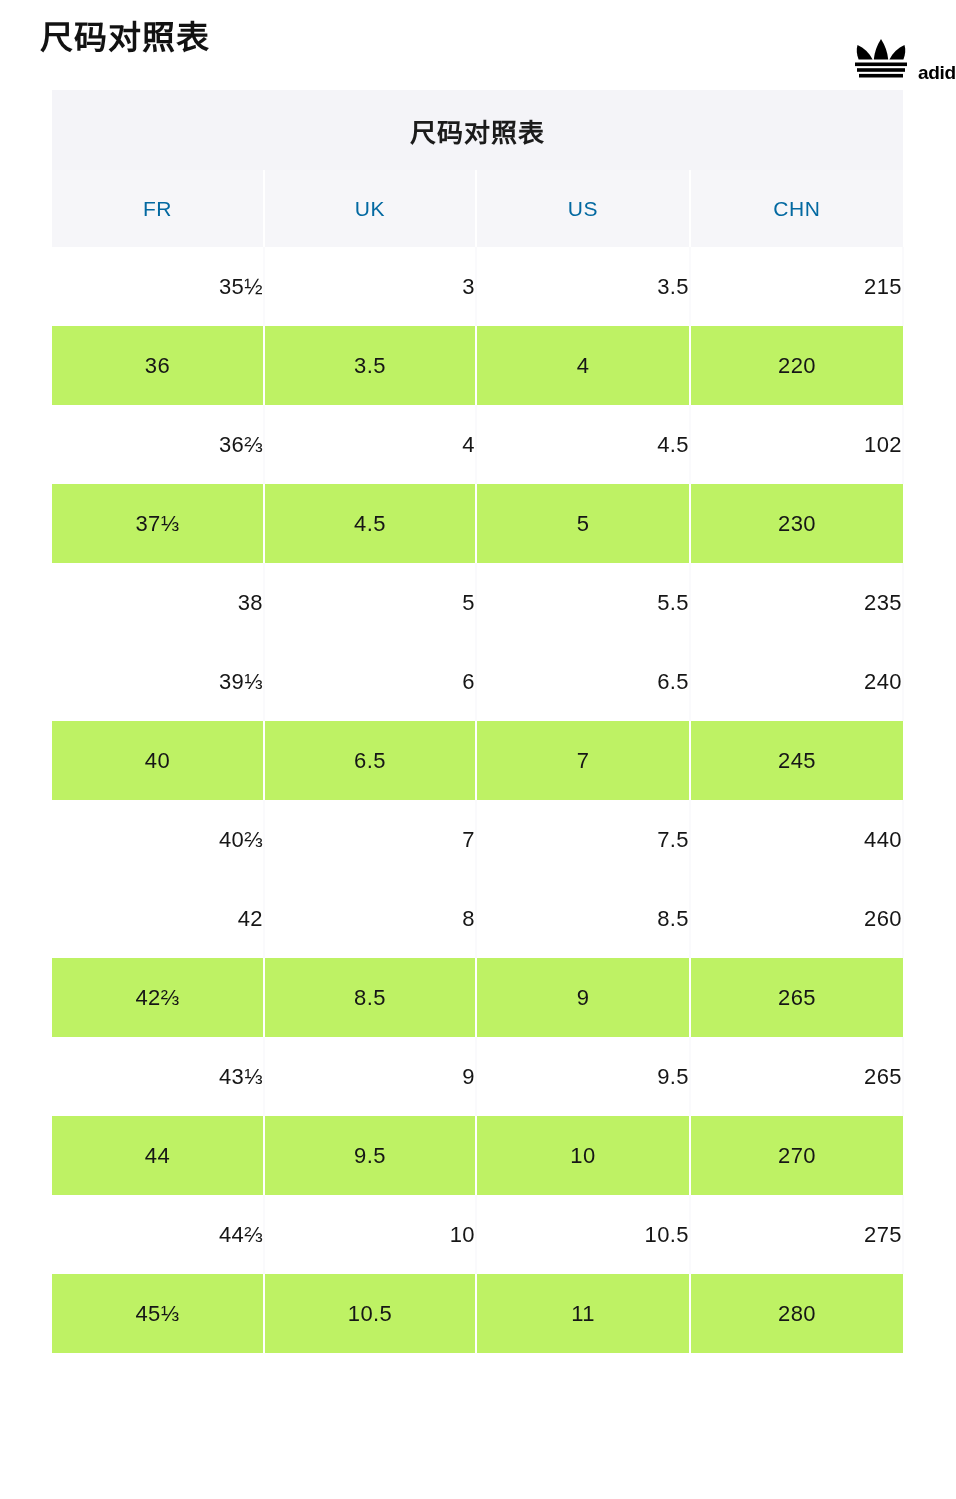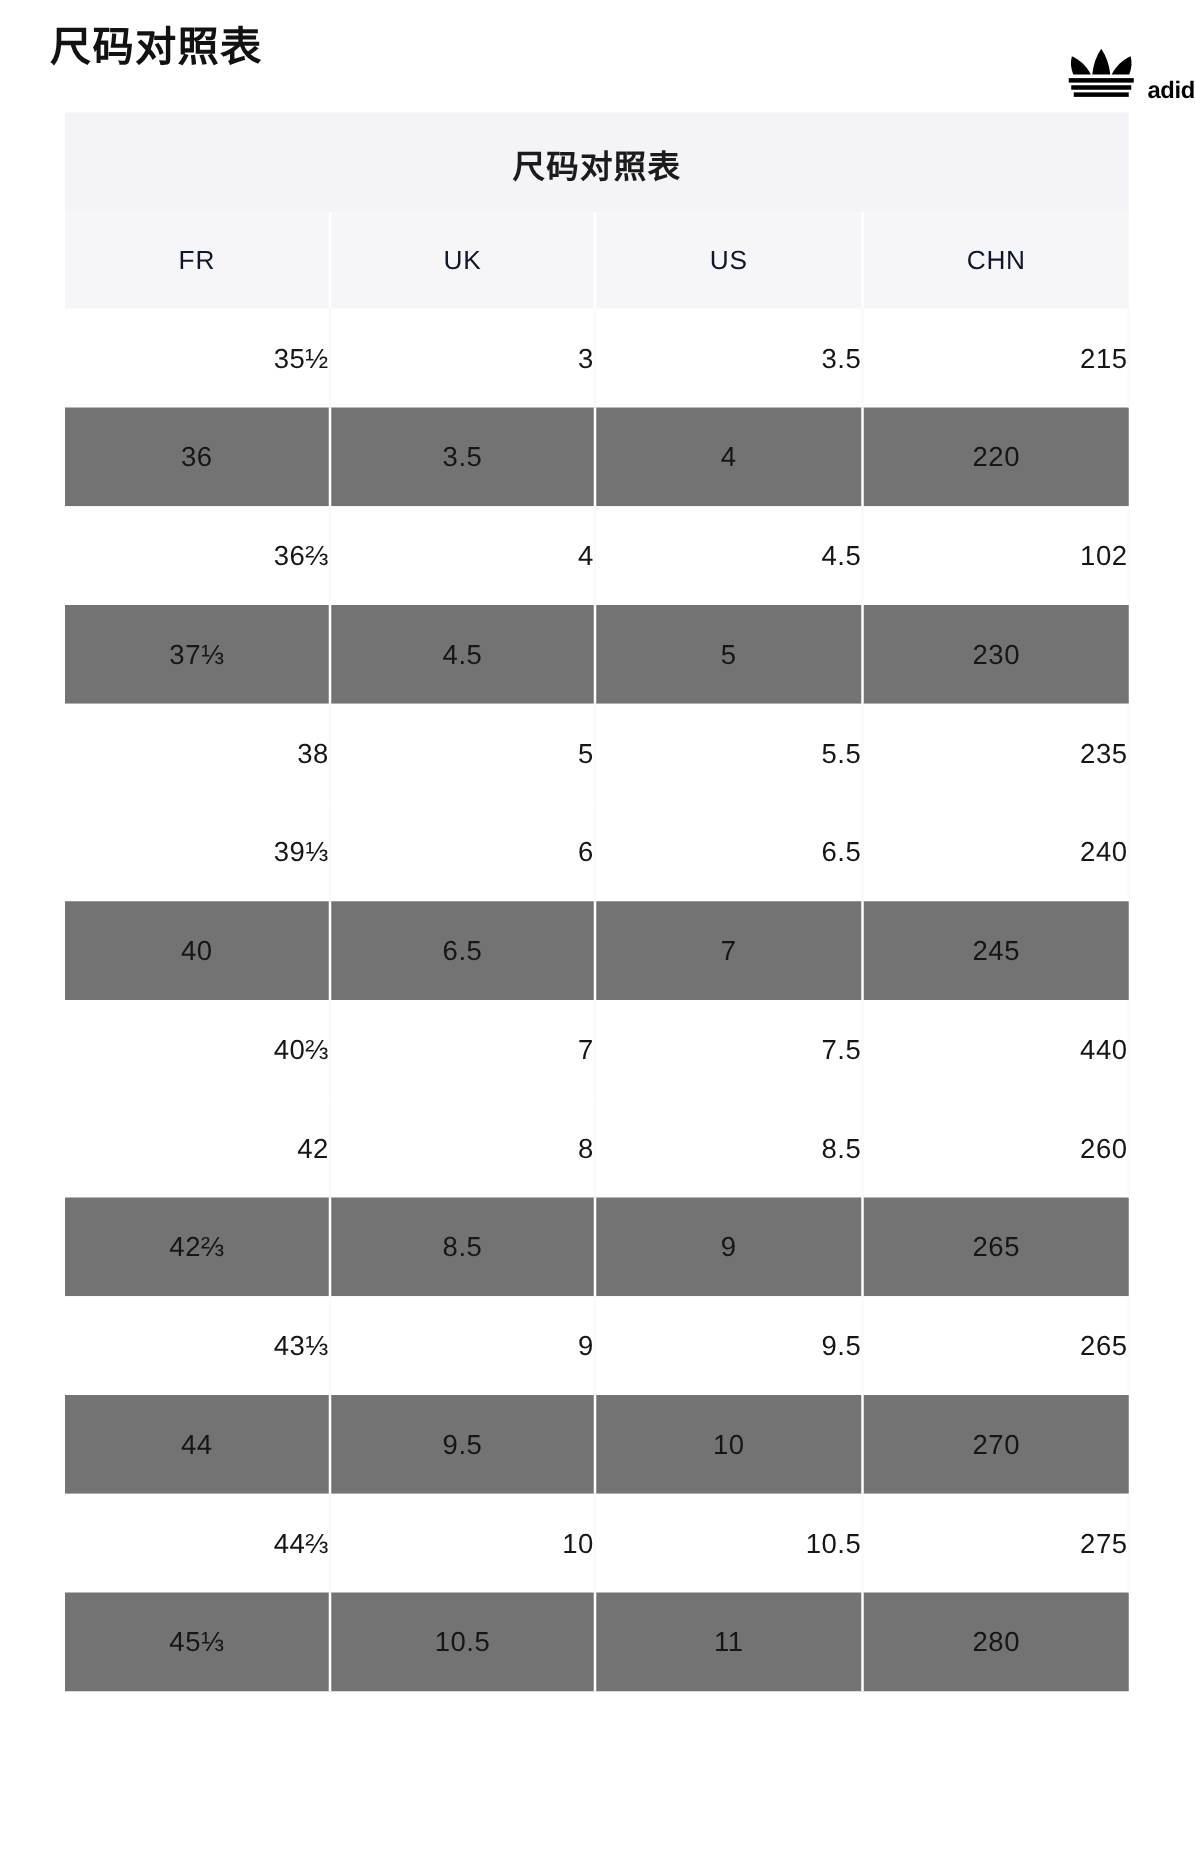--- a/index.html
+++ b/index.html
@@ -97,31 +97,31 @@
     padding: 0;
   }
 
   .size-table thead tr {
     background: #f6f6f9;
     height: 77px;
   }
   .size-table thead th {
     font-size: 21px;
     font-weight: 400;
-    color: #0f172a;
+    color: #0369a1;
     letter-spacing: 0.6px;
     border-right: 2px solid #ffffff;
   }
   .size-table thead th:last-child { border-right: none; }
 
   .size-table tbody tr {
     height: 79px;
   }
   .size-table tbody tr.row-white { background: #ffffff; }
-  .size-table tbody tr.row-tint  { background: #737373; }
+  .size-table tbody tr.row-tint  { background: #bef264; }
 
   .size-table tbody td {
     font-size: 22px;
     font-weight: 400;
     color: #161616;
     letter-spacing: 0.4px;
     border-right: 2px solid #ffffff;
   }
   .size-table tbody tr.row-white td {
     border-right: 2px solid #fafafc;

